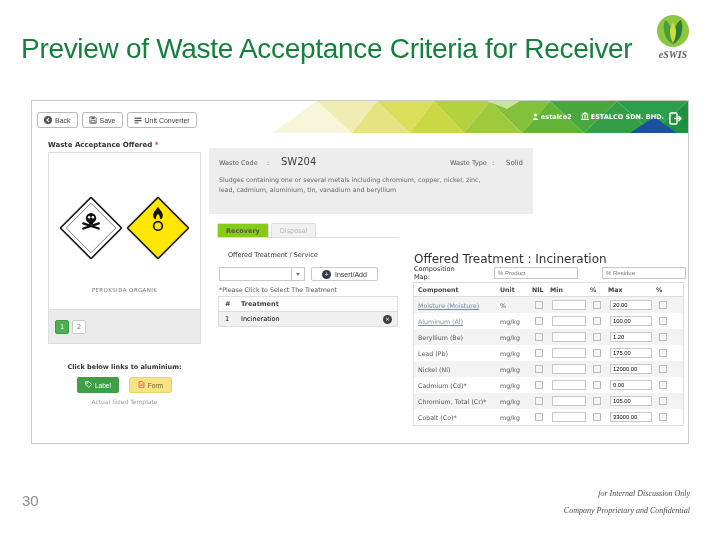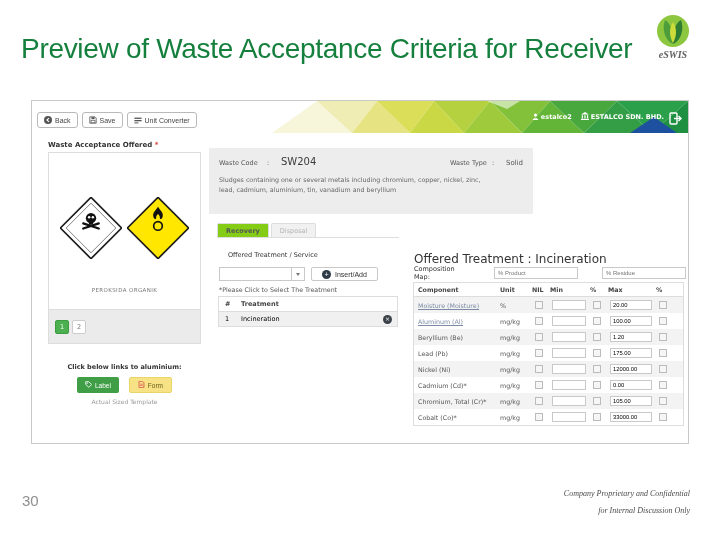--- a/index.html
+++ b/index.html
@@ -504,15 +504,15 @@
             <span class="chk"></span>
           </span>
       </div>
     </div>
   </div>
 
 </div>
 
 <div class="abs page-number">30</div>
 <div class="abs footer">
+  <div>for Internal Discussion Only</div>
   <div>Company Proprietary and Confidential</div>
-  <div>for Internal Discussion Only</div>
 </div>
 
 </body></html>

